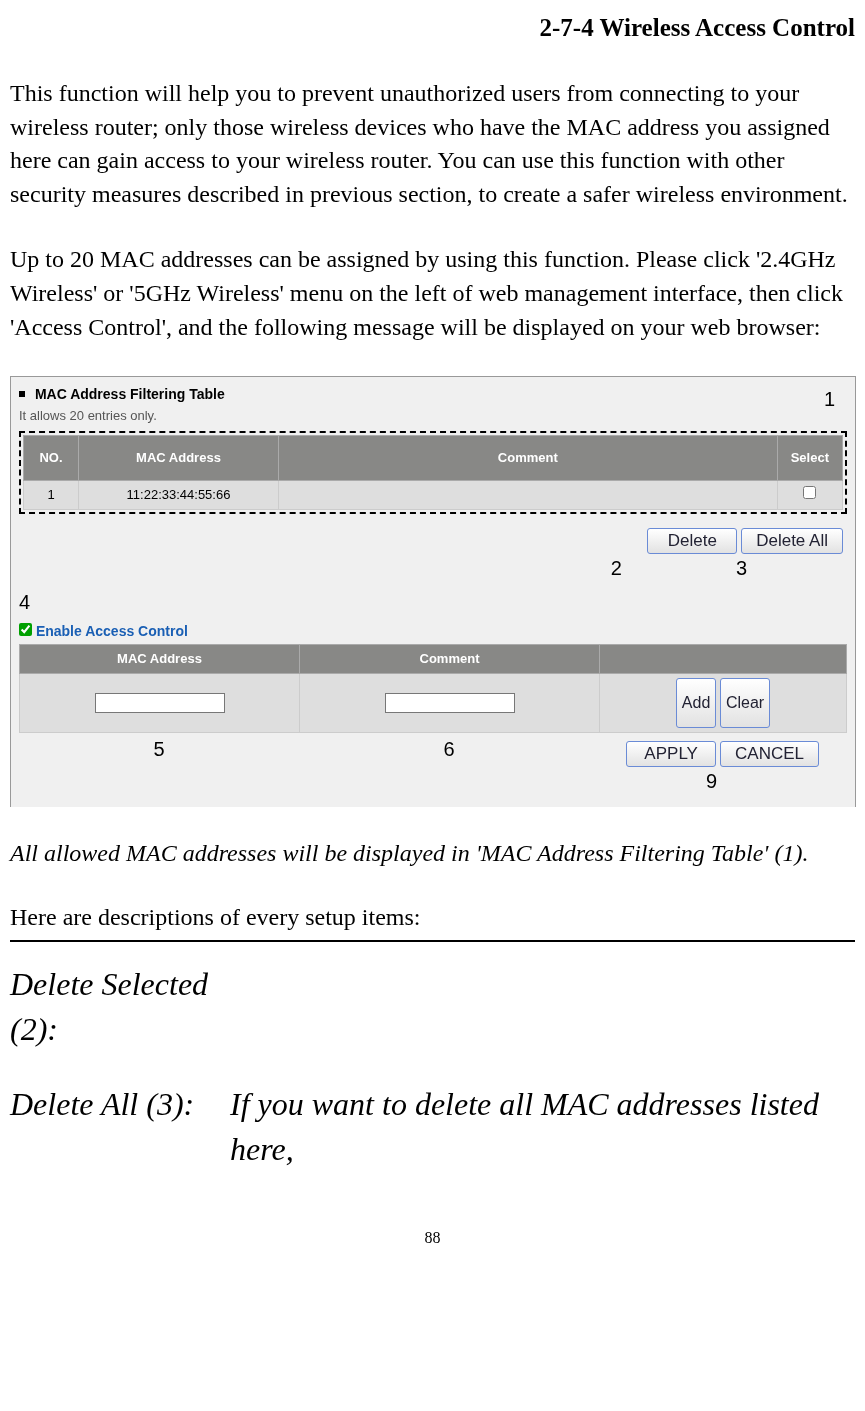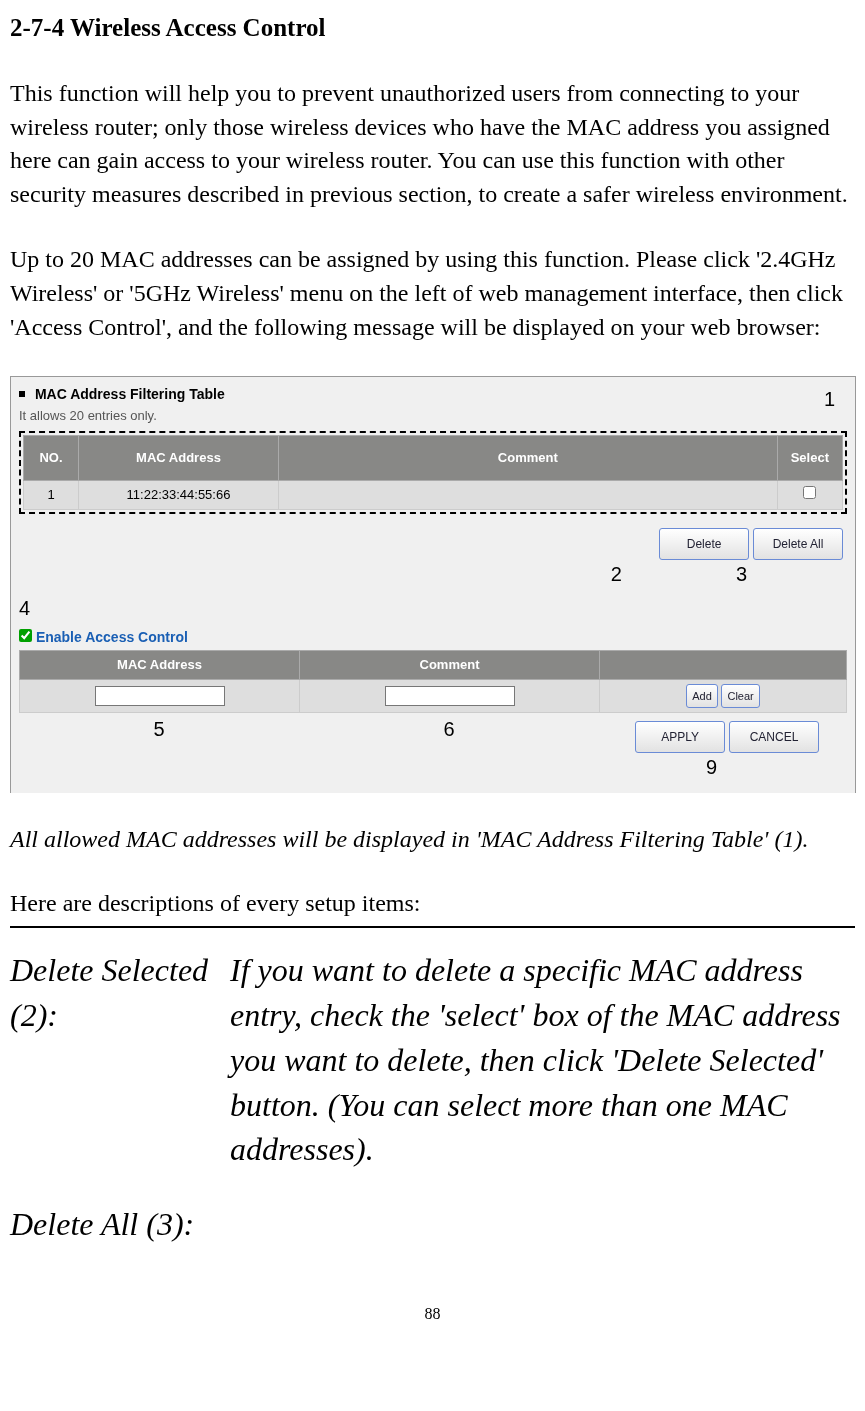--- a/index.html
+++ b/index.html
@@ -13,20 +13,21 @@
       color: #000;
       background: #fff;
       width: 865px;
       padding: 10px 10px 30px 10px;
       line-height: 1.4;
     }
     .section-title {
       font-weight: bold;
       font-size: 25px;
       margin-bottom: 32px;
+      text-align: right;
     }
     .body-para {
       font-size: 24px;
       margin-bottom: 32px;
     }
     .screenshot-mock {
       width: 846px;
       background: #f0f0f0;
       border-left: 1px solid #999;
       border-top: 1px solid #999;
@@ -85,31 +86,31 @@
       text-align: center;
       font-size: 13px;
     }
     .th-no { width: 55px; }
     .th-mac { width: 200px; }
     .th-select { width: 50px; }
     .btn {
       background: linear-gradient(#fff, #e2e2e2);
       border: 1px solid #6a8bd6;
       border-radius: 3px;
-      padding: 8px 14px;
-      font-size: 12px;
+      padding: 2px 14px;
+      font-size: 17px;
       font-family: Arial, sans-serif;
       color: #223;
       cursor: pointer;
       min-width: 90px;
     }
     .btn-sm {
       min-width: 0;
-      padding: 5px 5px;
-      font-size: 11px;
+      padding: 15px 5px;
+      font-size: 16px;
     }
     .btn-row-right {
       text-align: right;
       margin-top: 14px;
       padding-right: 4px;
     }
     .annot-row-del {
       text-align: right;
       padding-right: 60px;
     }
@@ -318,20 +319,20 @@
   </div>
 </div>
 
 <p class="post-text">All allowed MAC addresses will be displayed in 'MAC Address Filtering Table' (1).</p>
 
 <p class="items-intro">Here are descriptions of every setup items:</p>
 <hr class="sep">
 
 <div class="item-row">
   <div class="item-label">Delete Selected (2):</div>
-  <div class="item-desc">If you want to delete a specific MAC address entry, check the 'select' box of the MAC address you want to delete, then click 'Delete Selected' button. (You can select more than one MAC addresses).</div>
 </div>
 
 <div class="item-row">
   <div class="item-label">Delete All (3):</div>
+  <div class="item-desc">If you want to delete all MAC addresses listed here,</div>
 </div>
 
 <div class="page-footer">88</div>
 
 </body></html>

